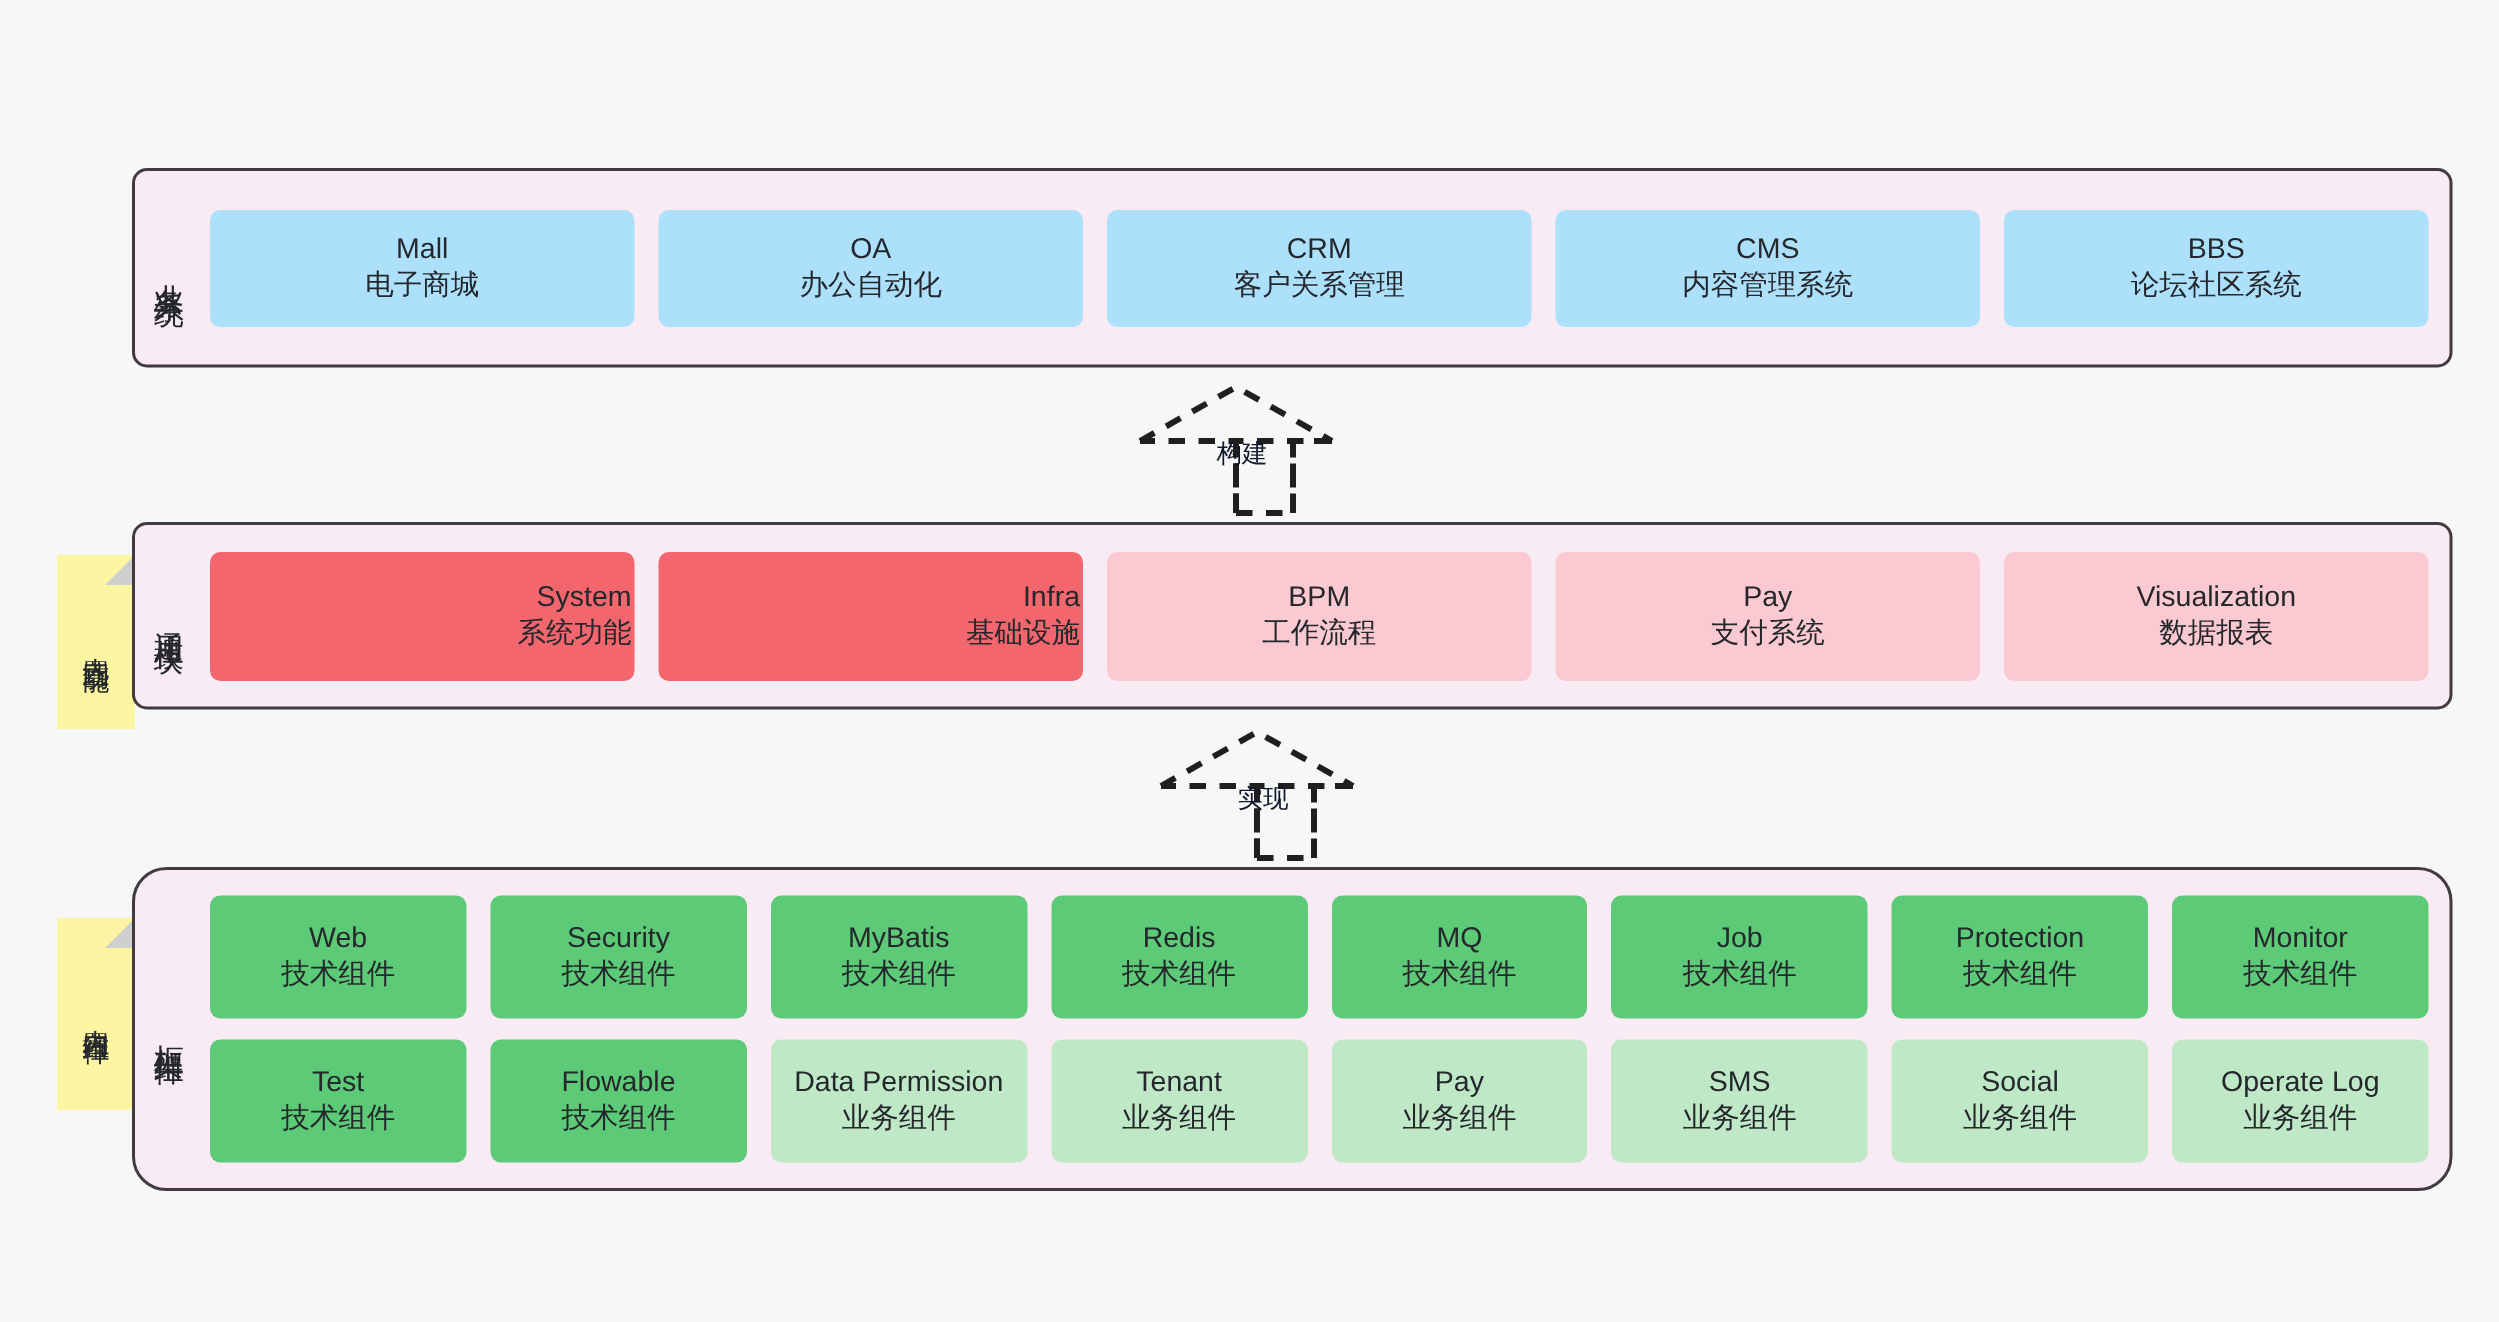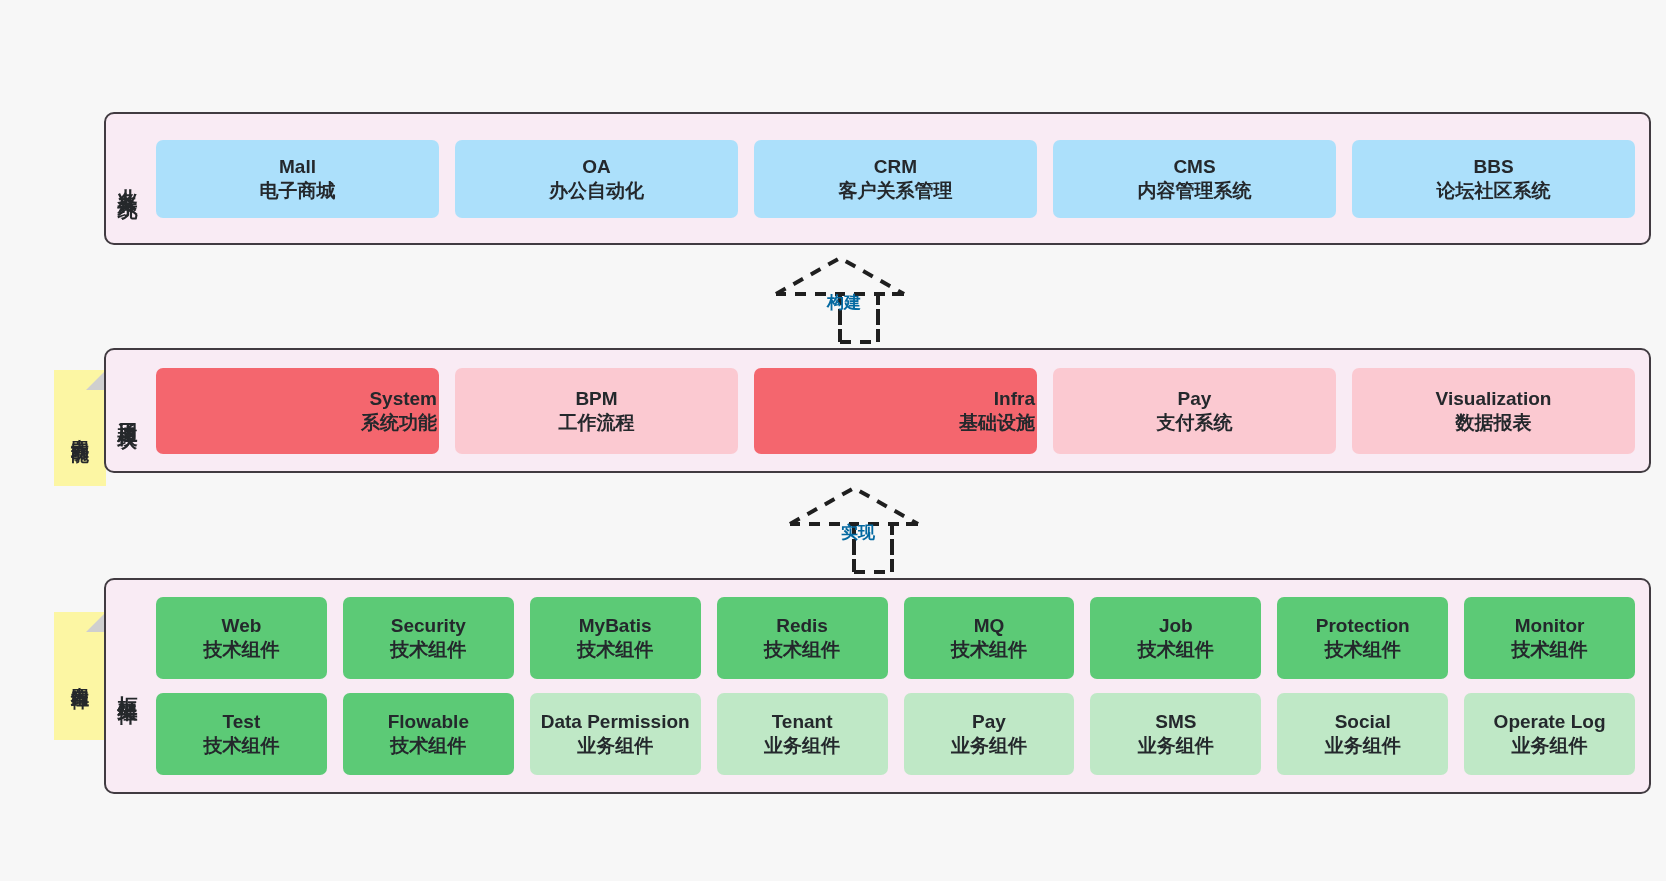--- a/index.html
+++ b/index.html
@@ -9,24 +9,23 @@
   body {
     width: 1666px;
     height: 881px;
     background: #f7f7f7;
     font-family: "Liberation Sans", "DejaVu Sans", sans-serif;
     overflow: hidden;
     position: relative;
   }
   #canvas {
     position: absolute;
-    left: 16px; top: 0;
+    left: 0; top: 0;
     width: 1324px;
     height: 881px;
-    font-weight: bold;
   }
 
   
   .layer {
     position: absolute;
     background: #f9ebf4;
     border: 2px solid #413b41;
     border-radius: 10px;
     box-sizing: border-box;
     display: flex;
@@ -91,21 +90,21 @@
   
   .c-blue       { background: #ace0fb; }
   .c-red        { background: #f4666e; align-items: flex-end; }
   .c-pink       { background: #fbc9d1; }
   .c-green      { background: #5cca76; }
   .c-greenlight { background: #bfe8c6; }
 
   
   #layer-business  { left: 88px;  top: 112px; width: 1547px; height: 133px; }
   #layer-modules   { left: 88px;  top: 348px; width: 1547px; height: 125px; }
-  #layer-framework { left: 88px;  top: 578px; width: 1547px; height: 216px; }
+  #layer-framework { left: 88px;  top: 578px; width: 1547px; height: 216px; border-radius: 23px; }
 
   
   .note {
     position: absolute;
     width: 52px;
     background: #fcf6a3;
     box-sizing: border-box;
     display: flex;
     align-items: center;
     justify-content: center;
@@ -135,21 +134,21 @@
   .arrow-svg {
     position: absolute;
     overflow: visible;
   }
   #arrow-build  { left: 752px; top: 256px; width: 160px; height: 92px; }
   #arrow-impl   { left: 766px; top: 486px; width: 160px; height: 92px; }
 
   .arrow-label {
     position: absolute;
     font-size: 17px;
-    color: #0369a1;
+    color: #0f172a;
     background: transparent;
     line-height: 1;
     white-space: nowrap;
   }
   #label-build { left: 811px; top: 294px; }
   #label-impl  { left: 825px; top: 524px; }
 </style>
 </head>
 <body>
 
@@ -197,27 +196,27 @@
   </div>
 
   <div class="layer" id="layer-modules">
     <div class="layer-title">通用模块</div>
     <div class="layer-body">
       <div class="row mod-row">
         <div class="node c-red">
           <span class="en">System</span>
           <span class="cn">系统功能</span>
         </div>
+        <div class="node c-red">
+          <span class="en">Infra</span>
+          <span class="cn">基础设施</span>
+        </div>
         <div class="node c-pink">
           <span class="en">BPM</span>
           <span class="cn">工作流程</span>
-        </div>
-        <div class="node c-red">
-          <span class="en">Infra</span>
-          <span class="cn">基础设施</span>
         </div>
         <div class="node c-pink">
           <span class="en">Pay</span>
           <span class="cn">支付系统</span>
         </div>
         <div class="node c-pink">
           <span class="en">Visualization</span>
           <span class="cn">数据报表</span>
         </div>
       </div>

